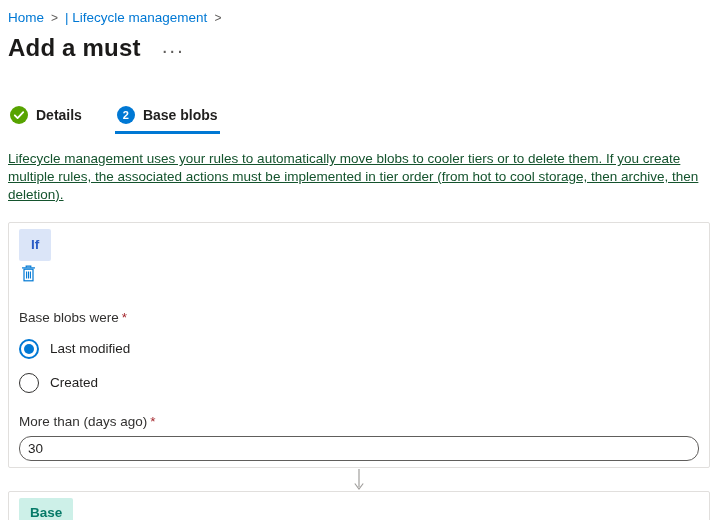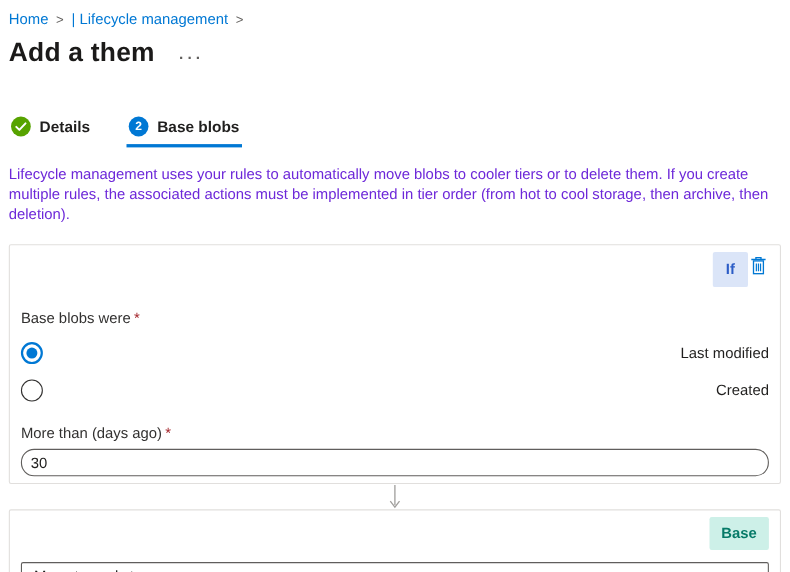--- a/index.html
+++ b/index.html
@@ -28,40 +28,40 @@
   .tab.active { border-bottom-color: #0078d4; }
   .tab-label { font-size: 14px; font-weight: 600; color: #201f1e; }
   .step-circle {
     width: 18px; height: 18px; border-radius: 50%;
     display: flex; align-items: center; justify-content: center; flex: 0 0 auto;
   }
   .step-circle.done { background: #57a300; }
   .step-circle.num { background: #0078d4; color: #fff; font-size: 11px; font-weight: 700; }
 
   
-  .description { margin-top: 16px; max-width: 703px; line-height: 1.33; color: #6d28d9; }
+  .description { margin-top: 16px; max-width: 703px; line-height: 1.33; color: #14532d; text-decoration: underline; }
 
   
   .panel {
     border: 1px solid #e1dfdd; border-radius: 2px;
     margin-top: 18px; padding: 6px 10px;
   }
-  .panel-head { display: flex; align-items: flex-start; justify-content: flex-end; }
+  .panel-head { display: flex; align-items: flex-start; justify-content: flex-end; flex-direction: column; }
   .badge {
     display: inline-flex; align-items: center; justify-content: center;
     font-weight: 600; border-radius: 2px; font-size: 13.5px;
   }
   .badge.if { width: 32px; height: 32px; background: #dbe5f8; color: #2b5cc6; }
   .badge.then { height: 30px; padding: 0 11px; background: #cdf0e8; color: #067a68; }
   .icon-btn { background: none; border: none; cursor: pointer; padding: 4px 2px; }
 
   .field-label { margin-top: 21px; color: #323130; }
   .req { color: #a4262c; margin-left: 3px; }
 
-  .radio-row { display: flex; align-items: center; gap: 11px; margin-top: 14px; cursor: pointer; justify-content: space-between; }
+  .radio-row { display: flex; align-items: center; gap: 11px; margin-top: 14px; cursor: pointer; }
   .radio-outer {
     width: 20px; height: 20px; border-radius: 50%; flex: 0 0 auto;
     border: 1px solid #323130; display: flex; align-items: center; justify-content: center;
     background: #fff;
   }
   .radio-row.selected .radio-outer { border: 2px solid #0078d4; }
   .radio-dot { width: 10px; height: 10px; border-radius: 50%; background: #0078d4; display: none; }
   .radio-row.selected .radio-dot { display: block; }
   .radio-label { color: #201f1e; }
 
@@ -91,21 +91,21 @@
 <div class="page">
 
   <nav class="breadcrumb">
     <a class="crumb-link">Home</a>
     <span class="crumb-sep">&gt;</span>
     <a class="crumb-link">| Lifecycle management</a>
     <span class="crumb-sep">&gt;</span>
   </nav>
 
   <div class="title-row">
-    <h1 class="page-title">Add a them</h1>
+    <h1 class="page-title">Add a must</h1>
     <span class="more-btn">···</span>
   </div>
 
   <div class="tabs">
     <div class="tab">
       <span class="step-circle done">
         <svg width="18" height="18" viewBox="0 0 18 18">
             <path d="M4.8 9.3 L7.6 12.1 L13.2 6.2" fill="none" stroke="#ffffff" stroke-width="1.8" stroke-linecap="round" stroke-linejoin="round"></path>
           </svg>
       </span>

